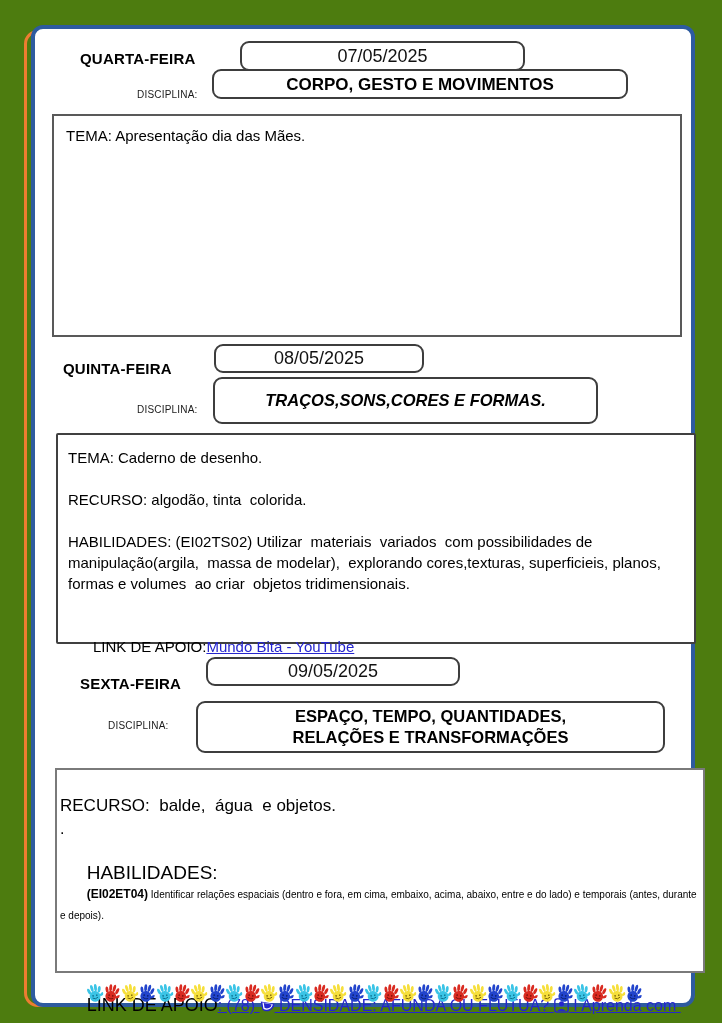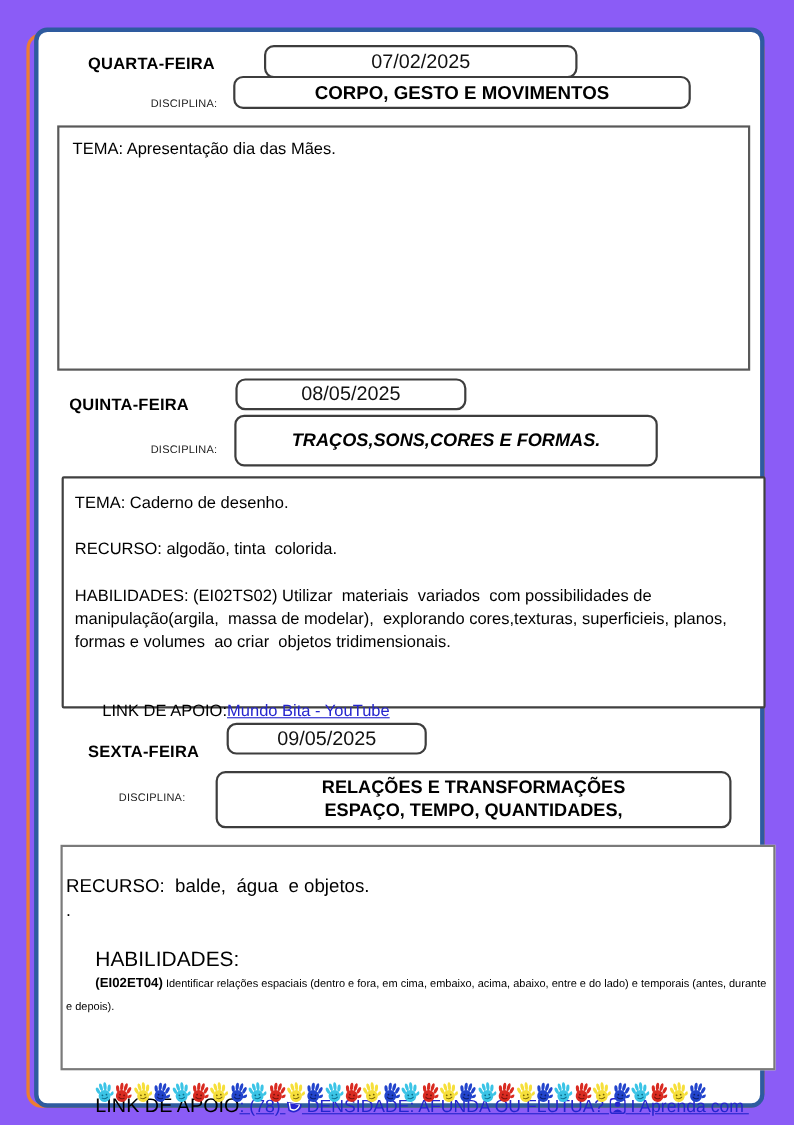--- a/index.html
+++ b/index.html
@@ -1,17 +1,17 @@
 <!DOCTYPE html>
 <html><head>
 <meta charset="utf-8">
 <style>
   html,body{margin:0;padding:0;background:#fff;}
   .page{
-    position:relative;width:722px;height:1023px;background:#8b5cf6;
+    position:relative;width:722px;height:1023px;background:#4d7c0f;
     font-family:"Liberation Sans",sans-serif;color:#000;overflow:hidden;
   }
   *{box-sizing:border-box;}
   
   .frame-orange{
     position:absolute;left:24px;top:30px;width:671px;height:977px;
     border:3px solid #ED7D31;border-radius:14px;background:transparent;
   }
   .frame-blue{
     position:absolute;left:31px;top:25px;width:664px;height:982px;
@@ -56,21 +56,21 @@
 </head>
 <body>
 
 <div class="page">
 
   <div class="frame-orange abs"></div>
   <div class="frame-blue abs"></div>
 
   <div class="abs day-label" style="left:80px;top:50px;">QUARTA-FEIRA</div>
   <div class="abs round-box date-box" style="left:240px;top:41px;width:285px;height:30px;">
-    <span>07/02/2025</span>
+    <span>07/05/2025</span>
   </div>
   <div class="abs disc-label" style="left:137px;top:89px;">DISCIPLINA:</div>
   <div class="abs round-box disc-box" style="left:212px;top:69px;width:416px;height:30px;">
     <span style="font-size:17px;">CORPO, GESTO E MOVIMENTOS</span>
   </div>
   <div class="abs tema-box" id="box1" style="left:52px;top:114px;width:630px;height:223px;padding:10px 12px;">
     <p>TEMA: Apresentação dia das Mães.</p>
   </div>
 
   <div class="abs day-label" style="left:63px;top:360px;">QUINTA-FEIRA</div>
@@ -84,27 +84,27 @@
   <div class="abs tema-box" id="box2" style="left:56px;top:433px;width:640px;height:211px;">
     <p>TEMA: Caderno de desenho.</p>
     <p class="gap">RECURSO: algodão, tinta  colorida.</p>
     <p class="gap">HABILIDADES: (EI02TS02) Utilizar  materiais  variados  com possibilidades de manipulação(argila,  massa de modelar),  explorando cores,texturas, superficieis, planos,  formas e volumes  ao criar  objetos tridimensionais.</p>
     <p class="gap">
       <span>LINK DE APOIO:</span><span class="link">Mundo Bita - YouTube</span>
     </p>
   </div>
 
   <div class="abs day-label" style="left:80px;top:675px;">SEXTA-FEIRA</div>
-  <div class="abs round-box date-box" style="left:206px;top:657px;width:182px;height:29px;">
+  <div class="abs round-box date-box" style="left:206px;top:657px;width:254px;height:29px;">
     <span>09/05/2025</span>
   </div>
   <div class="abs disc-label" style="left:108px;top:720px;">DISCIPLINA:</div>
   <div class="abs round-box disc-box" style="left:196px;top:701px;width:469px;height:52px;flex-direction:column;">
+    <span>ESPAÇO, TEMPO, QUANTIDADES,</span>
     <span>RELAÇÕES E TRANSFORMAÇÕES</span>
-    <span>ESPAÇO, TEMPO, QUANTIDADES,</span>
   </div>
   <div class="abs tema-box" id="box3" style="left:55px;top:768px;width:650px;height:205px;">
     <p class="b3-recurso">RECURSO:  balde,  água  e objetos.</p>
     <p class="b3-dot">.</p>
     <p class="b3-hab">
       <span class="hab-label">HABILIDADES:</span>
       <span class="hab-code">(EI02ET04)</span><span class="hab-text"> Identificar relações espaciais (dentro e fora, em cima, embaixo, acima, abaixo, entre e do lado) e temporais (antes, durante e depois).</span>
     </p>
     <p class="b3-link">
       <span class="link-label">LINK DE APOIO</span><span class="link"><span>: (78) </span><svg class="inline-icon" width="15" height="14" viewBox="0 0 20 18">

